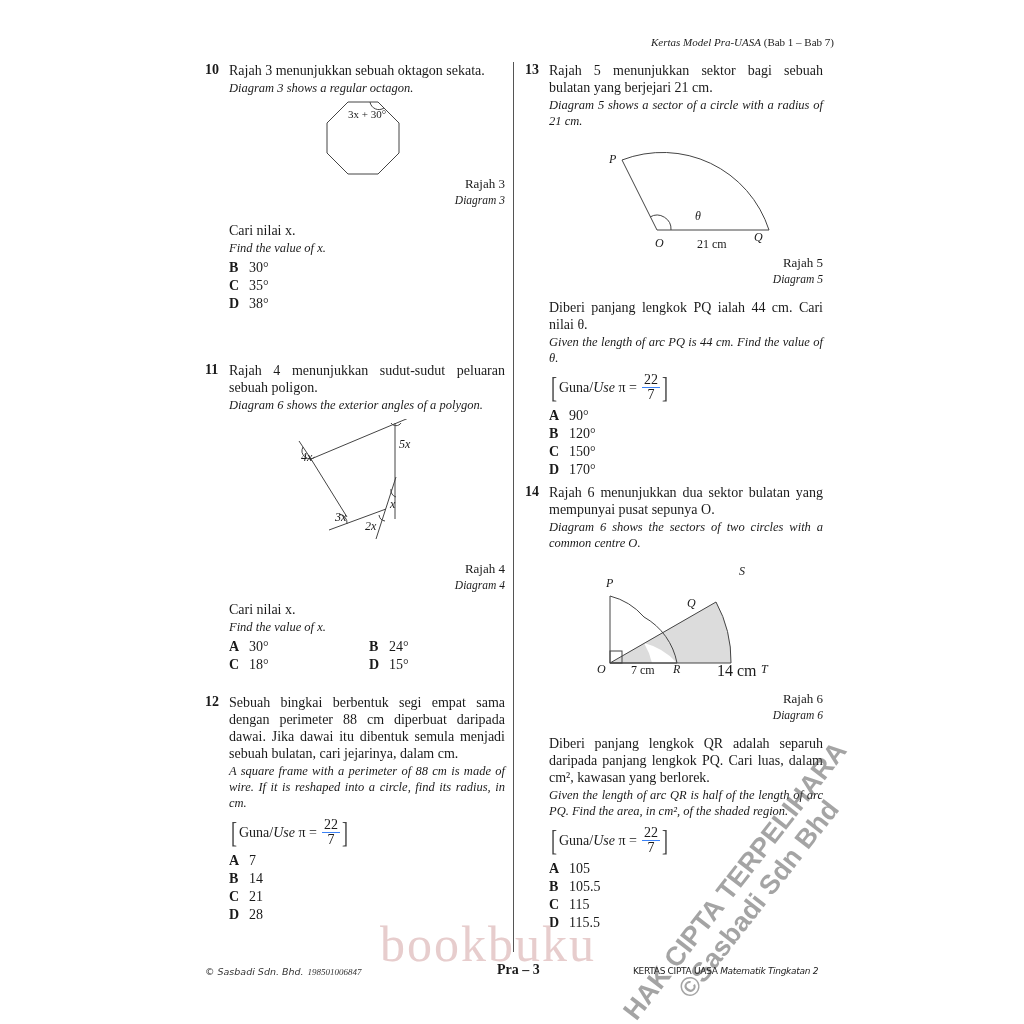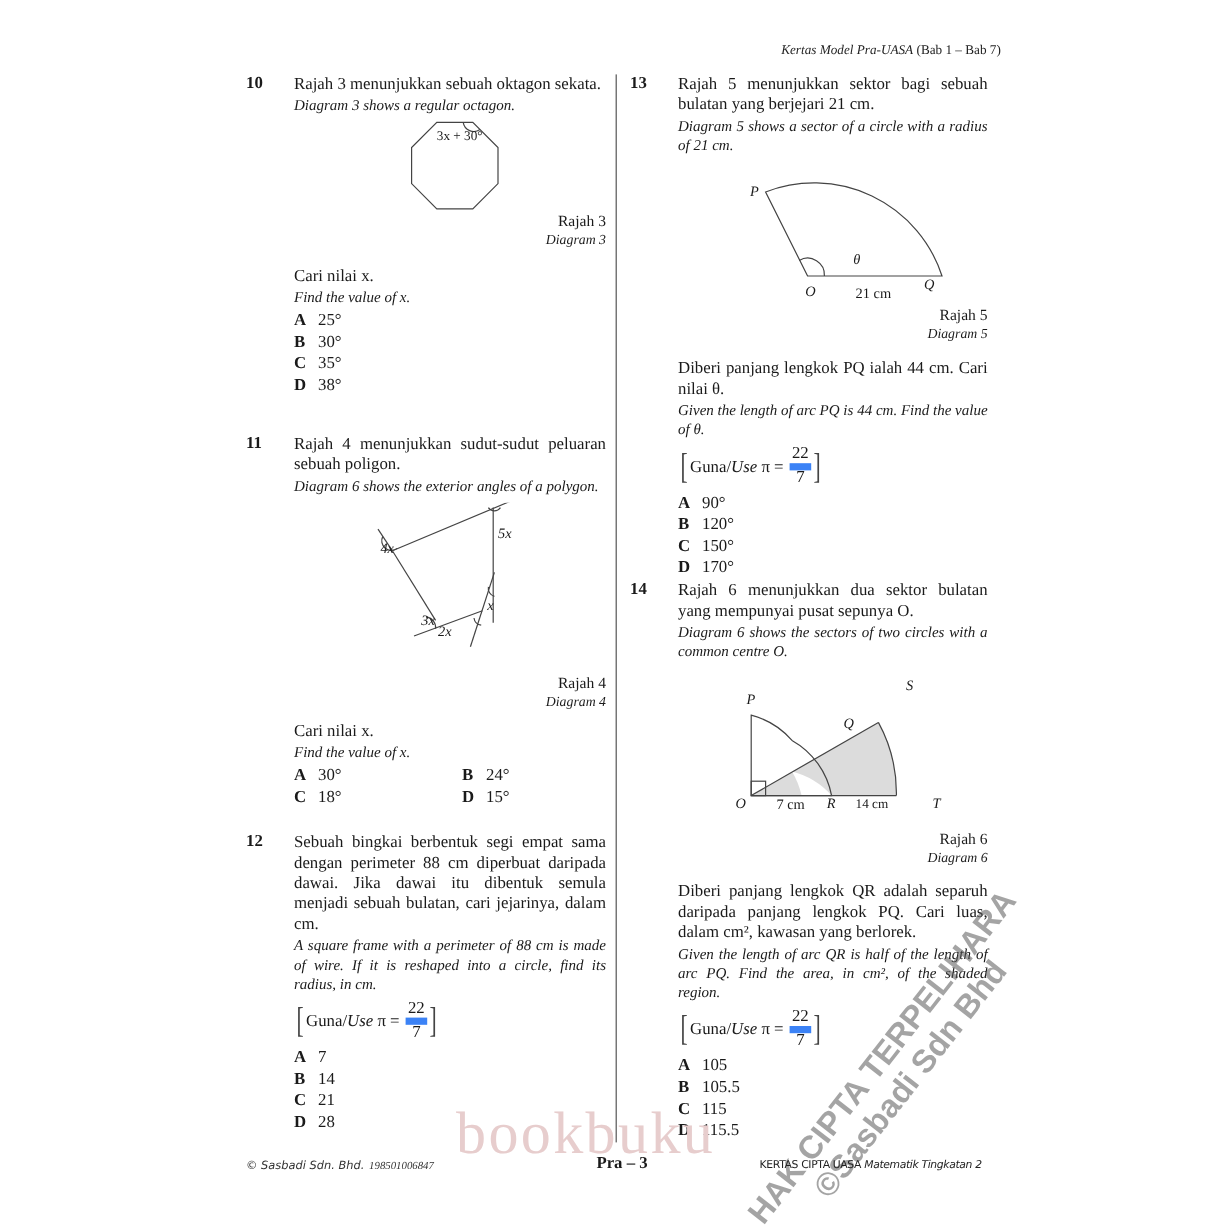--- a/index.html
+++ b/index.html
@@ -6,32 +6,32 @@
   body { width:1024px; height:1024px; background:#ffffff; position:relative; overflow:hidden;
          font-family:"Liberation Serif", "DejaVu Serif", serif; color:#1a1a1a; }
   .running-head { position:absolute; top:36px; right:190px; font-size:11px; color:#222; }
   .running-head i { font-style:italic; }
   .divider { position:absolute; left:513px; top:62px; width:1px; height:890px; background:#555; }
   .col { position:absolute; top:60px; }
   .col-left { left:205px; width:300px; }
   .col-right { left:525px; width:298px; }
   .q { position:absolute; left:0; width:100%; }
   .qnum { position:absolute; left:0; top:0; font-weight:bold; font-size:14px; }
-  .qbody { margin-left:40px; font-size:14px; line-height:17px; }
+  .qbody { margin-left:24px; font-size:14px; line-height:17px; }
   .ms { text-align:justify; }
   .en { font-style:italic; font-size:12.5px; line-height:16px; text-align:justify; margin-top:1px; }
   .opts { margin-top:3px; font-size:14px; line-height:18px; }
   .opt b { display:inline-block; width:20px; }
   .opt-grid { display:grid; grid-template-columns:140px 140px; }
   .caption { text-align:right; font-size:13px; line-height:16px; }
   .caption i { font-size:11.5px; display:block; }
   .guna { display:inline-flex; align-items:center; font-size:14px; margin:6px 0 2px 0; }
   .brk { font-size:30px; font-weight:100; line-height:30px; color:#444; transform:scaleX(0.6); }
   .frac { display:inline-flex; flex-direction:column; align-items:center; margin-left:5px; line-height:14px; }
-  .frac .num { border-bottom:6px solid #3b82f6; padding:0 2px; }
+  .frac .num { border-bottom:1px solid #3b82f6; padding:0 2px; }
   .footer-left { position:absolute; left:205px; top:966px; font-family:"DejaVu Sans", sans-serif; font-size:9.5px; font-style:italic; color:#333; }
   .footer-left .reg { font-family:Liberation Serif, serif; font-size:9px; margin-left:4px; }
   .footer-page { position:absolute; left:497px; top:962px; font-weight:bold; font-size:14px; }
   .footer-right { position:absolute; left:633px; top:966px; font-family:"DejaVu Sans", sans-serif; font-size:9px; color:#222; letter-spacing:-0.3px; }
   .footer-right i { font-style:italic; }
   .wm-book { position:absolute; left:380px; top:915px; font-size:50px; color:#e7cdcd; letter-spacing:2px; font-family:"Liberation Serif", serif; }
   .wm-diag { position:absolute; left:575px; top:860px; transform:rotate(-52deg); transform-origin:center; color:rgba(90,90,90,0.55);
              font-family:"Liberation Sans", sans-serif; font-weight:bold; font-size:27px; line-height:30px; text-align:center; white-space:nowrap; }
 </style>
 </head>
@@ -57,21 +57,20 @@
         </svg>
         <div style="position:absolute; left:119px; top:10px; font-size:11px;">3x + 30°</div>
       </div>
       <div class="caption" style="margin-left:-24px; margin-top:-32px;">
         <span>Rajah 3</span>
         <i>Diagram 3</i>
       </div>
       <div style="margin-top:14px;">Cari nilai x.</div>
       <div class="en">Find the value of x.</div>
       <div class="opts">
-        <div class="opt"><b>A</b><span>25°</span></div>
         <div class="opt"><b>B</b><span>30°</span></div>
         <div class="opt"><b>C</b><span>35°</span></div>
         <div class="opt"><b>D</b><span>38°</span></div>
       </div>
     </div>
   </div>
 
   <div class="q" style="top:302px;">
     <span class="qnum">11</span>
     <div class="qbody">
@@ -87,21 +86,21 @@
           <line x1="167" y1="58" x2="147" y2="120" stroke="#444" stroke-width="1"></line>
           <path d="M74,28 A8,8 0 0 0 86,38" fill="none" stroke="#444"></path>
           <path d="M162,4 A6,6 0 0 0 172,4" fill="none" stroke="#444"></path>
           <path d="M162,70 A7,7 0 0 0 167,78" fill="none" stroke="#444"></path>
           <path d="M110,95 A9,9 0 0 1 118,105" fill="none" stroke="#444"></path>
           <path d="M150,96 A7,7 0 0 0 156,102" fill="none" stroke="#444"></path>
         </svg>
         <div style="position:absolute; left:72px; top:30px; font-size:12px; font-style:italic;"><span>4x</span></div>
         <div style="position:absolute; left:170px; top:17px; font-size:12px; font-style:italic;"><span>5x</span></div>
         <div style="position:absolute; left:161px; top:77px; font-size:12px; font-style:italic;"><span>x</span></div>
-        <div style="position:absolute; left:120px; top:99px; font-size:12px; font-style:italic;"><span>2x</span></div>
+        <div style="position:absolute; left:136px; top:99px; font-size:12px; font-style:italic;"><span>2x</span></div>
         <div style="position:absolute; left:106px; top:90px; font-size:12px; font-style:italic;"><span>3x</span></div>
       </div>
       <div class="caption" style="margin-left:-24px; margin-top:-8px;">
         <span>Rajah 4</span>
         <i>Diagram 4</i>
       </div>
       <div style="margin-top:8px;">Cari nilai x.</div>
       <div class="en">Find the value of x.</div>
       <div class="opts opt-grid">
         <div class="opt"><b>A</b><span>30°</span></div>
@@ -192,21 +191,21 @@
           <line x1="61" y1="106" x2="167" y2="45" stroke="#444"></line>
           <path d="M167,45 A123,123 0 0 1 182,106" fill="none" stroke="#444"></path>
           <rect x="61" y="94" width="12" height="12" fill="none" stroke="#444"></rect>
         </svg>
         <i style="position:absolute; left:57px; top:18px; font-size:12px;">P</i>
         <i style="position:absolute; left:138px; top:38px; font-size:12px;">Q</i>
         <i style="position:absolute; left:190px; top:6px; font-size:12px;">S</i>
         <i style="position:absolute; left:48px; top:104px; font-size:12px;">O</i>
         <span style="position:absolute; left:82px; top:105px; font-size:12px;">7 cm</span>
         <i style="position:absolute; left:124px; top:104px; font-size:12px;">R</i>
-        <span style="position:absolute; left:148px; top:105px; font-size:11px;">14 cm</span>
+        <span style="position:absolute; left:168px; top:105px; font-size:16px;">14 cm</span>
         <i style="position:absolute; left:212px; top:104px; font-size:12px;">T</i>
       </div>
       <div class="caption" style="margin-left:-24px; margin-top:16px;">
         <span>Rajah 6</span>
         <i>Diagram 6</i>
       </div>
       <div class="ms" style="margin-top:12px;">Diberi panjang lengkok QR adalah separuh daripada panjang lengkok PQ. Cari luas, dalam cm², kawasan yang berlorek.</div>
       <div class="en">Given the length of arc QR is half of the length of arc PQ. Find the area, in cm², of the shaded region.</div>
       <div class="guna">
         <span class="brk">[</span>

